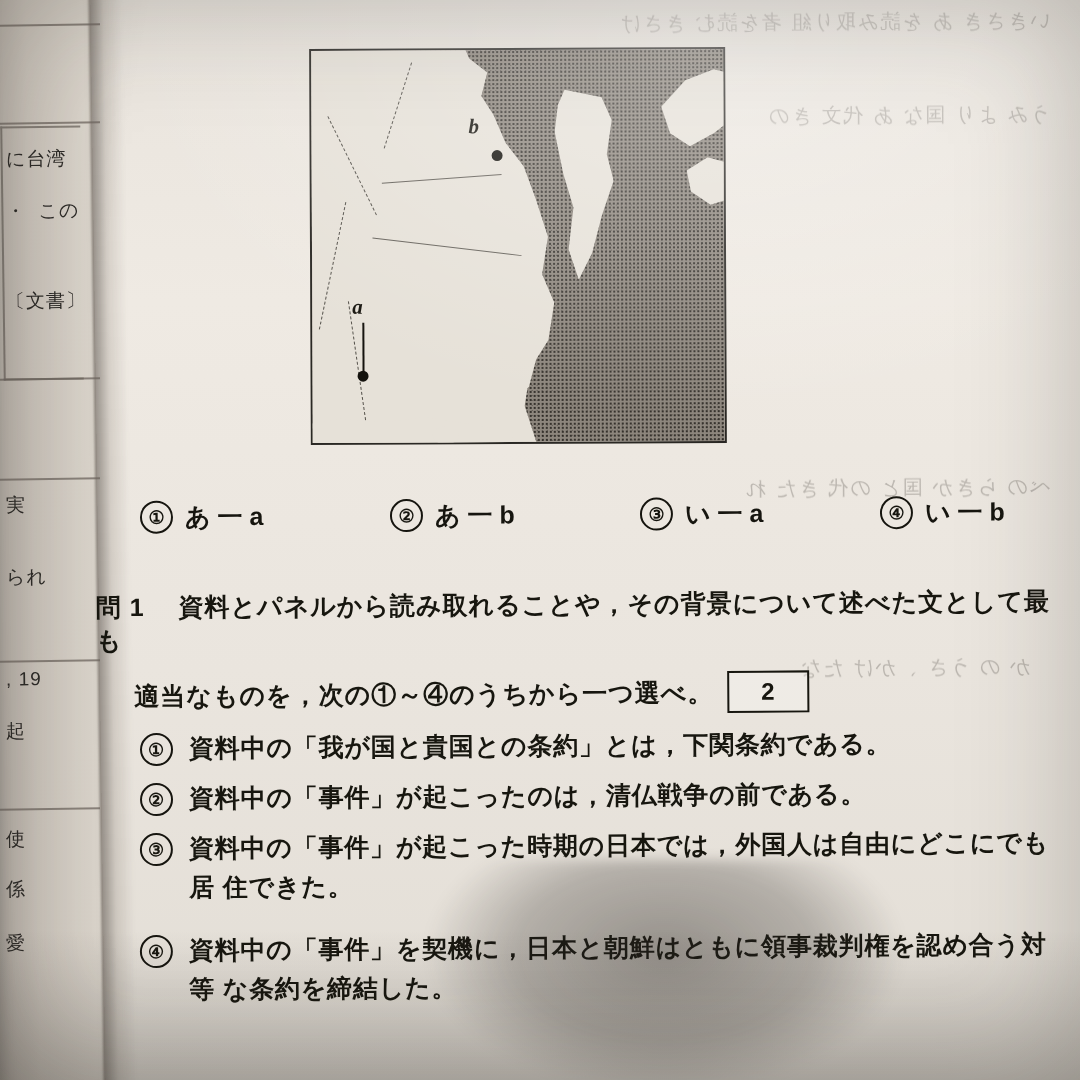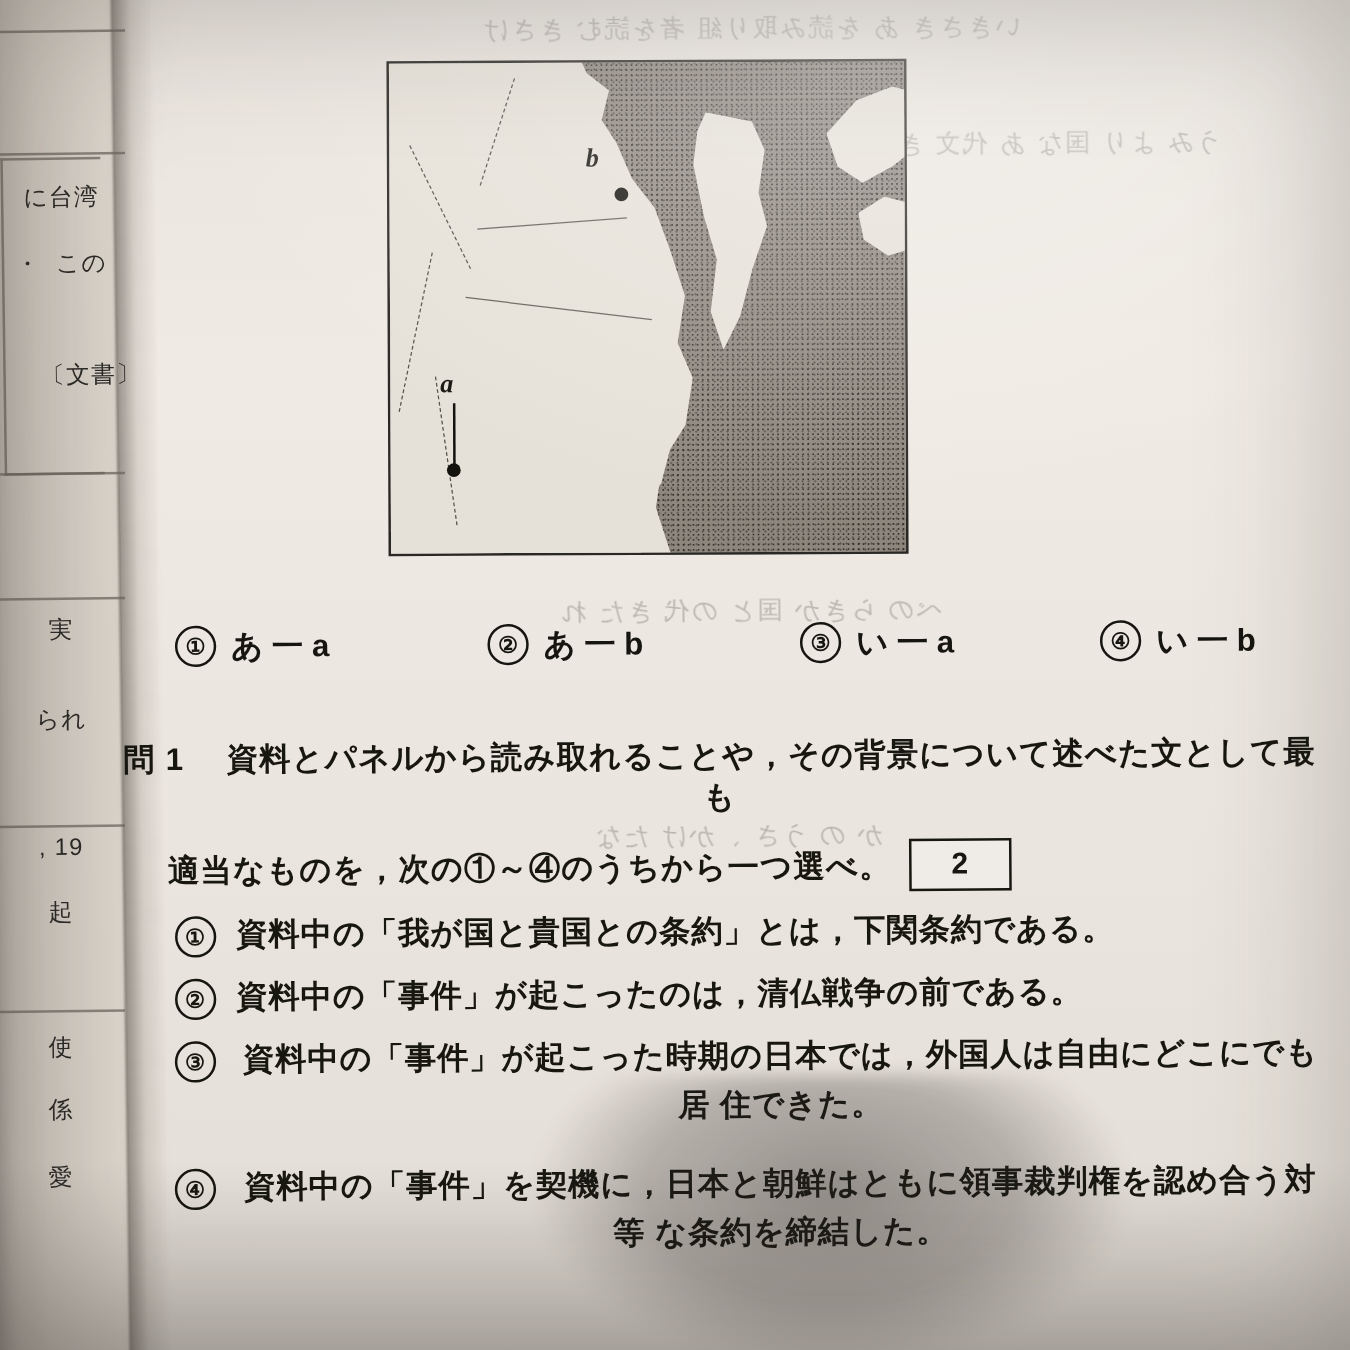--- a/index.html
+++ b/index.html
@@ -7,21 +7,20 @@
     padding: 0;
     background: #2b2b2b;
   }
   #page {
     position: relative;
     width: 1080px;
     height: 1080px;
     overflow: hidden;
     background: #e5e5e5;
     font-family: "Liberation Sans", sans-serif;
-    text-align: center;
   }
 
   
   .paper {
     position: absolute;
     inset: 0;
     background:
       linear-gradient(100deg, rgba(0,0,0,0.10) 0%, rgba(0,0,0,0.00) 12%),
       linear-gradient(180deg, #e9e4dd 0%, #efeae3 28%, #eae5de 62%, #e2ddd5 100%);
   }
@@ -321,21 +320,21 @@
   <div class="left-rule" style="top:24px;"></div>
   <div class="left-rule" style="top:122px;"></div>
   <div class="left-rule" style="top:378px;"></div>
   <div class="left-rule" style="top:478px;"></div>
   <div class="left-rule" style="top:660px;"></div>
   <div class="left-rule" style="top:808px;"></div>
   <div class="left-frame"></div>
 
   <div class="left-text" style="top:146px;">に台湾</div>
   <div class="left-text" style="top:200px;font-family:Liberation Mono, monospace;">・ この</div>
-  <div class="left-text" style="top:288px;padding-left:24px;">〔文書〕</div>
+  <div class="left-text" style="top:288px;">〔文書〕</div>
   <div class="left-text" style="top:492px;">実</div>
   <div class="left-text" style="top:564px;">られ</div>
   <div class="left-text" style="top:666px;">, 19</div>
   <div class="left-text" style="top:718px;">起</div>
   <div class="left-text" style="top:826px;">使</div>
   <div class="left-text" style="top:876px;">係</div>
   <div class="left-text" style="top:930px;">愛</div>
 
   <div class="ghost top">いきさき あ  を読み取り組 者を読む きさけ</div>
   <div class="ghost right">うみ より 国な あ 代文 きの</div>

